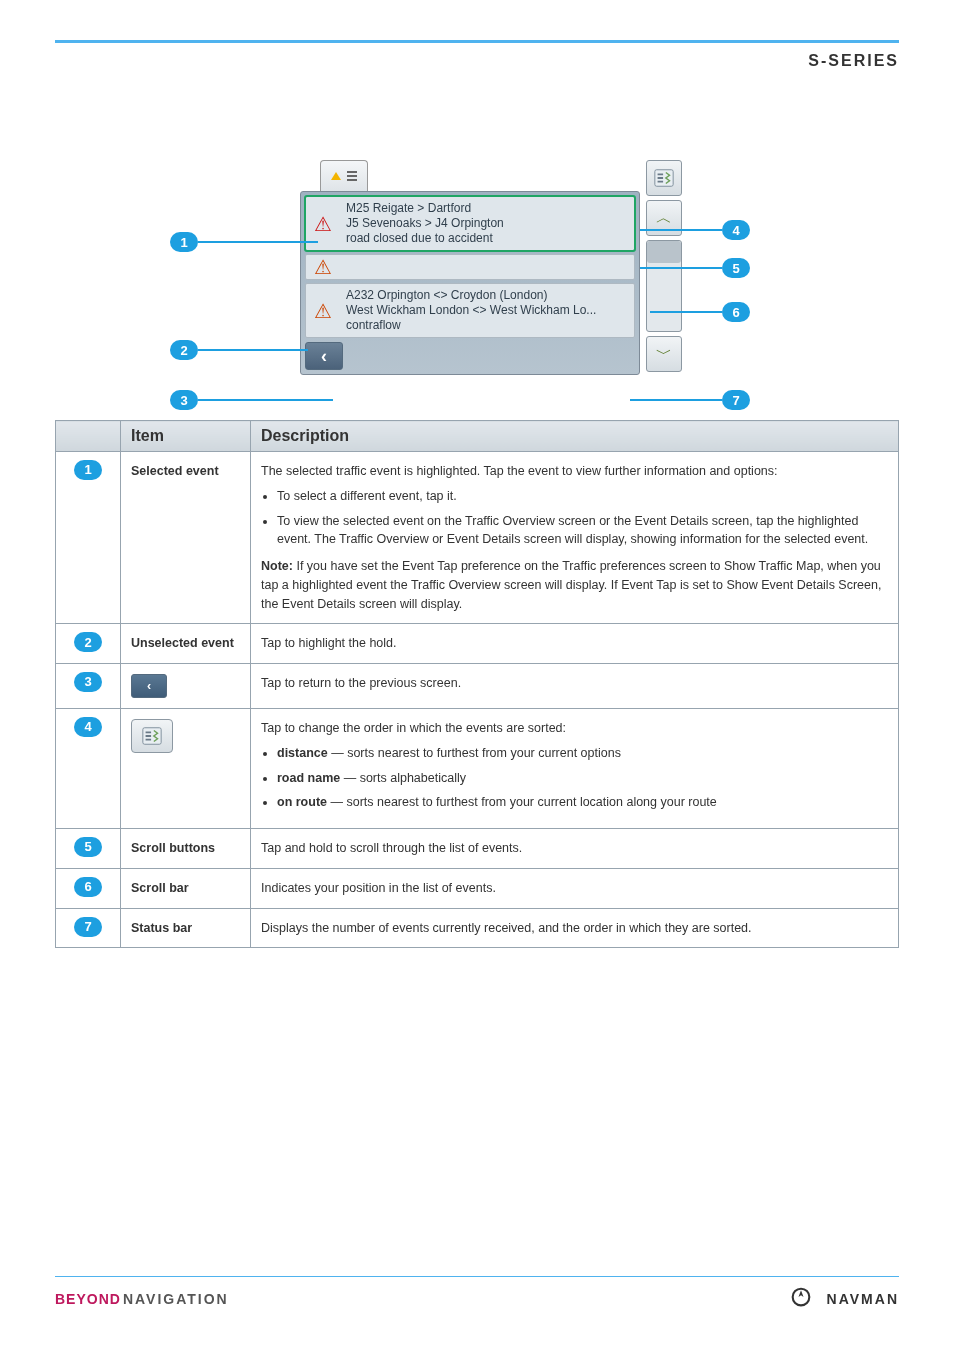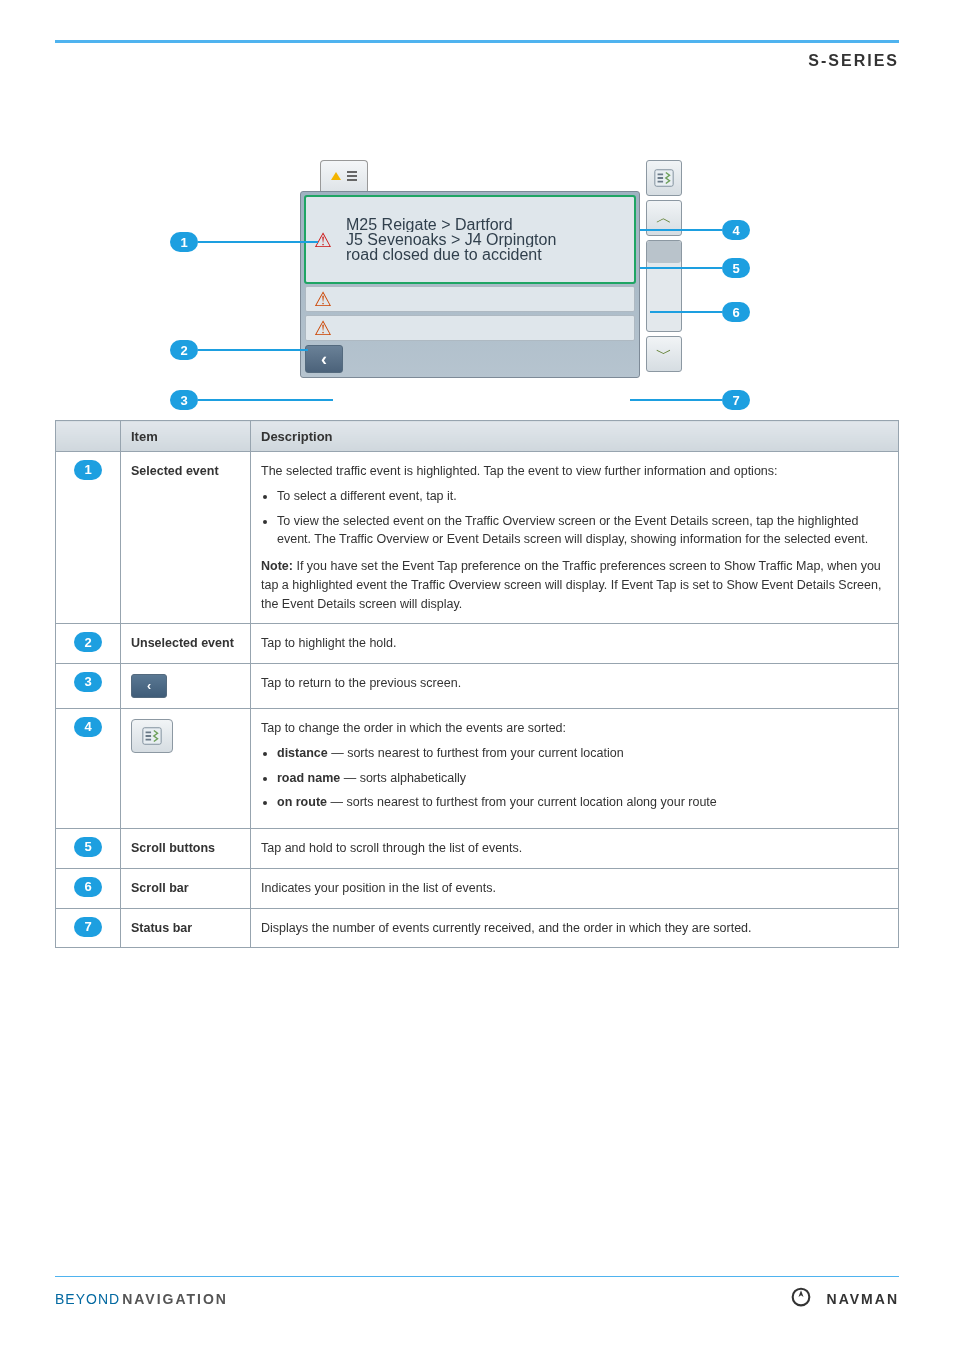--- a/index.html
+++ b/index.html
@@ -15,21 +15,21 @@
   .tgl .tri{width:0;height:0;border-left:5px solid transparent;border-right:5px solid transparent;border-bottom:8px solid #f3b400;display:inline-block}
   .tgl .bars{display:inline-flex;flex-direction:column;gap:2px}
   .tgl .bars span{display:block;width:10px;height:2px;background:#666}
   .panel{border:1px solid #7d8a97;border-radius:3px;background:linear-gradient(#9fb2c1,#b6c4cf);padding:4px;box-sizing:border-box}
   .row{background:#dfe6eb;border:1px solid #aeb9c2;border-radius:2px;margin-bottom:3px;display:flex;position:relative}
   .row:last-of-type{margin-bottom:0}
   .row.selected{outline:2px solid #1fa564;outline-offset:-1px}
   .icn{width:34px;display:flex;align-items:center;justify-content:center;font-size:20px}
   .roadworks{color:#c40;}
   .closed{color:#c11}
-  .evtxt{flex:1;padding:20px 6px;font-size:16px;line-height:15px;color:#303f4c}
+  .evtxt{flex:1;padding:4px 6px;font-size:12px;line-height:15px;color:#303f4c}
   .evtxt div{white-space:nowrap;overflow:hidden;text-overflow:ellipsis}
   .side{position:absolute;right:-40px;top:0;width:34px;display:flex;flex-direction:column;gap:4px}
   .sidebtn{width:34px;height:34px;border:1px solid #8c98a2;border-radius:3px;background:linear-gradient(#f1f4f6,#d6dde2);
            display:flex;align-items:center;justify-content:center;color:#5d7c2c;font-size:16px}
   .sidebtn.map svg{width:22px;height:22px}
   .trackbar{width:34px;height:90px;border:1px solid #8c98a2;border-radius:3px;background:#e3e8ec;position:relative}
   .trackbar .thumb{position:absolute;top:0;left:0;right:0;height:22px;background:#b9c3cb;border-radius:3px}
   .statusbar{display:flex;align-items:stretch;height:28px;margin-top:4px}
   .backbtn{width:36px;border:1px solid #546a7e;border-radius:3px;background:linear-gradient(#6a8197,#4b627a);
            display:flex;align-items:center;justify-content:center;color:#fff;font-size:18px;font-weight:700}
@@ -48,37 +48,37 @@
   .l3{left:28px;top:189px;width:135px}
   .l4{left:470px;top:19px;width:82px}
   .l5{left:470px;top:57px;width:82px}
   .l6{left:480px;top:101px;width:72px}
   .l7{left:460px;top:189px;width:92px}
 
   
   .tblwrap{position:absolute;left:55px;right:55px;top:420px}
   table.desc{width:100%;border-collapse:collapse;table-layout:fixed}
   table.desc col.c1{width:65px} table.desc col.c2{width:130px}
-  table.desc th{background:linear-gradient(#e2e7ec,#cfd7dd);border:1px solid #97a4af;height:30px;font-size:13px;color:#333;text-align:left;padding:0 10px}
+  table.desc th{background:linear-gradient(#e2e7ec,#cfd7dd);border:1px solid #97a4af;height:30px;font-size:16px;color:#333;text-align:left;padding:0 10px}
   table.desc td{border:1px solid #97a4af;vertical-align:top;padding:10px;font-size:12.5px;color:#333;line-height:1.5}
   table.desc td.ico{text-align:center;padding:8px 0}
   .tnum{width:28px;height:20px;border-radius:10px;background:#1d9fe0;color:#fff;font-weight:700;font-size:13px;
         display:inline-flex;align-items:center;justify-content:center}
   ul.sub{margin:6px 0 0 16px;padding:0}
   ul.sub li{margin-bottom:6px}
   .backmini{display:inline-flex;width:34px;height:22px;border:1px solid #546a7e;border-radius:3px;
             background:linear-gradient(#5a7893,#3f5c78);align-items:center;justify-content:center;color:#fff;font-weight:700}
   .mapmini{display:inline-flex;width:40px;height:32px;border:1px solid #8c98a2;border-radius:4px;
            background:linear-gradient(#f1f4f6,#d6dde2);align-items:center;justify-content:center}
   .mapmini svg{width:24px;height:22px}
 
   
   .foot{position:absolute;left:55px;right:55px;bottom:45px;border-top:1px solid #4fb3ef;padding-top:10px;
         display:flex;justify-content:space-between;align-items:center;font-size:14px}
-  .beyond .b1{color:#0369a1;font-weight:400;letter-spacing:1px}
+  .beyond .b1{color:#be185d;font-weight:700;letter-spacing:1px}
   .beyond .b2{color:#555;font-weight:600;letter-spacing:2px;margin-left:2px}
   .navman{display:flex;align-items:center;gap:16px;font-weight:800;letter-spacing:2px;color:#333}
   .nmark svg{width:20px;height:20px}
 </style>
 </head>
 <body>
 
 <div class="page">
   <div class="topband"></div>
   <div class="series">S-SERIES</div>
@@ -121,20 +121,25 @@
           <div>M25 Reigate &gt; Dartford</div>
           <div>J5 Sevenoaks &gt; J4 Orpington</div>
           <div>road closed due to accident</div>
         </div>
       </div>
       <div class="row">
         <div class="icn roadworks">⚠</div>
       </div>
       <div class="row">
         <div class="icn roadworks">⚠</div>
+        <div class="evtxt">
+          <div>A232 Orpington &lt;&gt; Croydon (London)</div>
+          <div>West Wickham London &lt;&gt; West Wickham Lo...</div>
+          <div>contraflow</div>
+        </div>
       </div>
 
       <div class="statusbar">
         <div class="backbtn">
             <span>‹</span>
           </div>
       </div>
     </div>
   </div>
 
@@ -208,21 +213,21 @@
               <svg viewBox="0 0 24 24">
                   <rect x="2" y="3" width="20" height="18" rx="2" fill="#e8eef2" stroke="#7a8a97"></rect>
                   <path d="M5 8h6M5 12h6M5 16h6" stroke="#6a7a88" stroke-width="2"></path>
                   <path d="M14 6l4 3-4 3 4 3-4 3" fill="none" stroke="#6da05a" stroke-width="1.6"></path>
                 </svg>
             </span>
           </td>
           <td>
             <span>Tap to change the order in which the events are sorted:</span>
             <ul class="sub">
-              <li><b>distance</b> — <span>sorts nearest to furthest from your current location</span></li>
+              <li><b>distance</b> — <span>sorts nearest to furthest from your current options</span></li>
               <li><b>road name</b> — <span>sorts alphabetically</span></li>
               <li><b>on route</b> — <span>sorts nearest to furthest from your current location along your route</span></li>
             </ul>
           </td>
         </tr>
 
         <tr>
           <td class="ico"><span class="tnum">5</span></td>
           <td><b>Scroll buttons</b></td>
           <td>Tap and hold to scroll through the list of events.</td>

